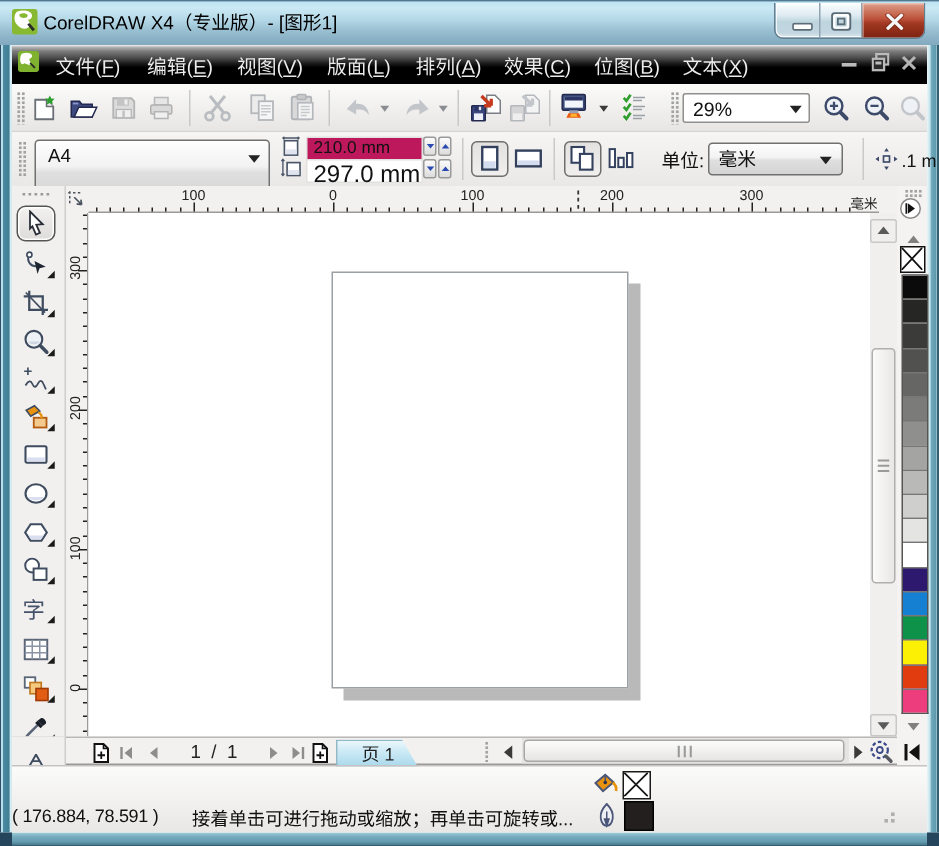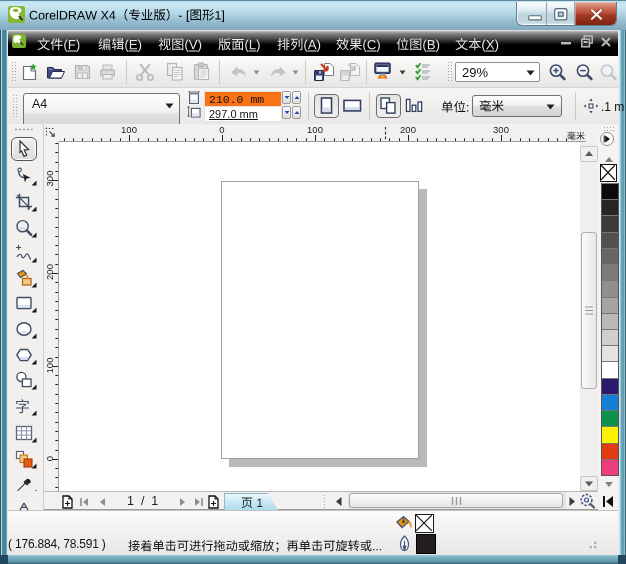--- a/index.html
+++ b/index.html
@@ -271,35 +271,35 @@
 <svg class="abs" style="left:188px;top:91px;" width="12" height="13" viewBox="0 0 12 13">
 <rect x="1.6" y="2.8" width="8.8" height="9.6" fill="#fff" stroke="#4a5568" stroke-width="1.1"></rect>
 <rect x="2.2" y="8.6" width="7.6" height="3.2" fill="#dfe4ee"></rect>
 <path d="M1.2 1 h9.6 M1.6 0 l-1 1 1 1 M10.4 0 l1 1 -1 1" stroke="#4a5568" stroke-width="0.9" fill="none"></path>
   </svg>
 <svg class="abs" style="left:187px;top:105px;" width="14" height="14" viewBox="0 0 14 14">
 <path d="M1.6 1.6 v10 M0.6 2.4 l1-1.2 1 1.2 M0.6 10.8 l1 1.2 1-1.2" stroke="#4a5568" stroke-width="0.9" fill="none"></path>
 <rect x="4.4" y="3.4" width="8.6" height="8.6" fill="#fff" stroke="#4a5568" stroke-width="1.1"></rect>
 <rect x="4.9" y="8.4" width="7.6" height="3.1" fill="#dfe4ee"></rect>
   </svg>
-<div class="abs" style="left:204px;top:91px;width:76px;height:14px;background:#f97316;border:1px solid #e2e1df;border-radius:1px;font-family:Liberation Mono, monospace;">
+<div class="abs" style="left:204px;top:91px;width:76px;height:14px;background:#be185d;border:1px solid #e2e1df;border-radius:1px;">
 <span style="position:absolute;left:4px;top:0.5px;font-size:11.5px;color:#111;">210.0 mm</span>
   </div>
 <div class="abs" style="left:282px;top:91px;width:9px;height:13px;background:linear-gradient(180deg,#fcfcfc,#dcdcdc);border:1px solid #9a9a9a;border-radius:2px;box-sizing:border-box;">
 <svg width="8" height="8" viewBox="0 0 8 8" style="margin:2px 0 0 0;">
       <path d="M1.5 2 h5 l-2.5 3z" fill="#2a4ab0"></path>
     </svg>
   </div>
 <div class="abs" style="left:292px;top:91px;width:9px;height:13px;background:linear-gradient(180deg,#fcfcfc,#dcdcdc);border:1px solid #9a9a9a;border-radius:2px;box-sizing:border-box;">
 <svg width="8" height="8" viewBox="0 0 8 8" style="margin:2px 0 0 0;">
       <path d="M1.5 5 h5 l-2.5 -3z" fill="#2a4ab0"></path>
     </svg>
   </div>
 <div class="abs" style="left:204px;top:106px;width:76px;height:14px;background:#fff;border:1px solid #e2e1df;border-radius:1px;">
-<span style="position:absolute;left:4px;top:0.5px;font-size:11px;color:#111;text-decoration:underline;">297.0 mm</span>
+<span style="position:absolute;left:4px;top:0.5px;font-size:16px;color:#111;">297.0 mm</span>
   </div>
 <div class="abs" style="left:282px;top:106px;width:9px;height:13px;background:linear-gradient(180deg,#fcfcfc,#dcdcdc);border:1px solid #9a9a9a;border-radius:2px;box-sizing:border-box;">
 <svg width="8" height="8" viewBox="0 0 8 8" style="margin:2px 0 0 0;">
       <path d="M1.5 2 h5 l-2.5 3z" fill="#2a4ab0"></path>
     </svg>
   </div>
 <div class="abs" style="left:292px;top:106px;width:9px;height:13px;background:linear-gradient(180deg,#fcfcfc,#dcdcdc);border:1px solid #9a9a9a;border-radius:2px;box-sizing:border-box;">
 <svg width="8" height="8" viewBox="0 0 8 8" style="margin:2px 0 0 0;">
       <path d="M1.5 5 h5 l-2.5 -3z" fill="#2a4ab0"></path>
     </svg>

